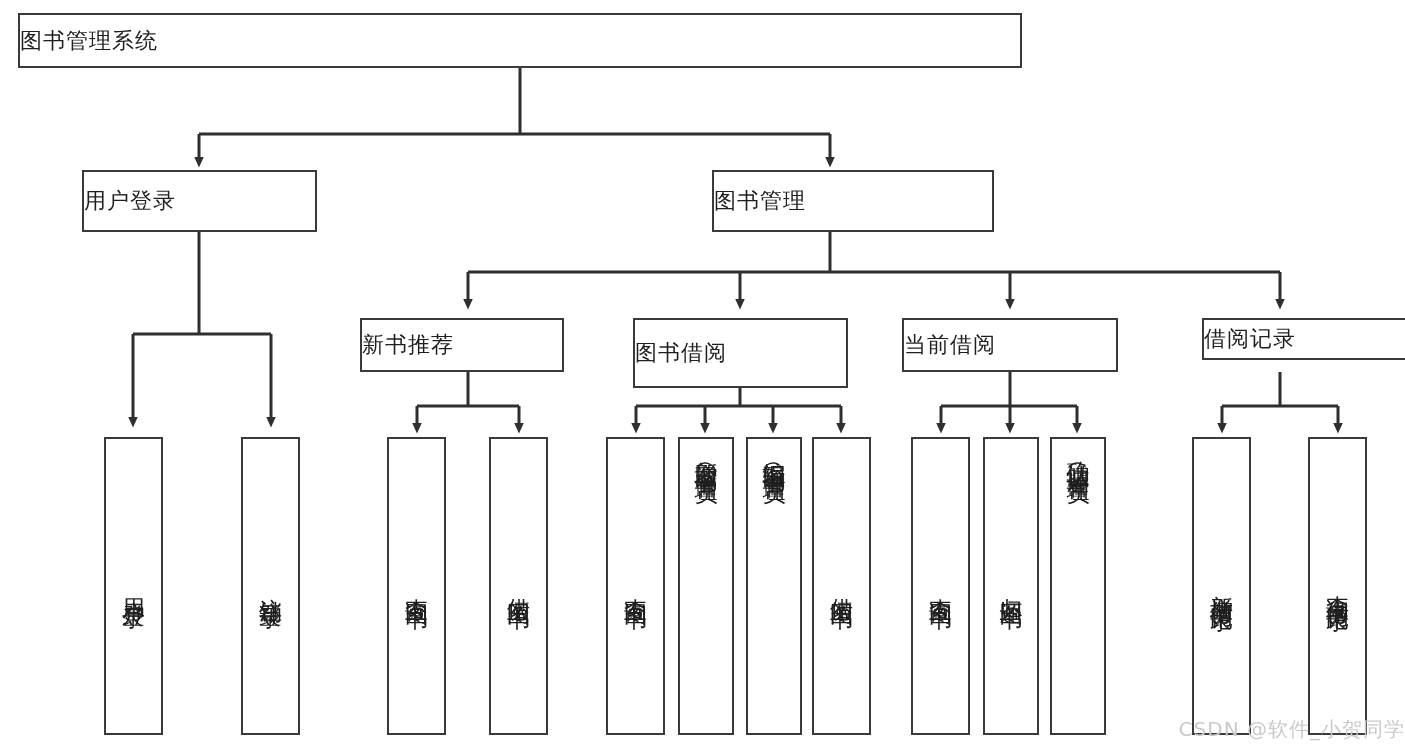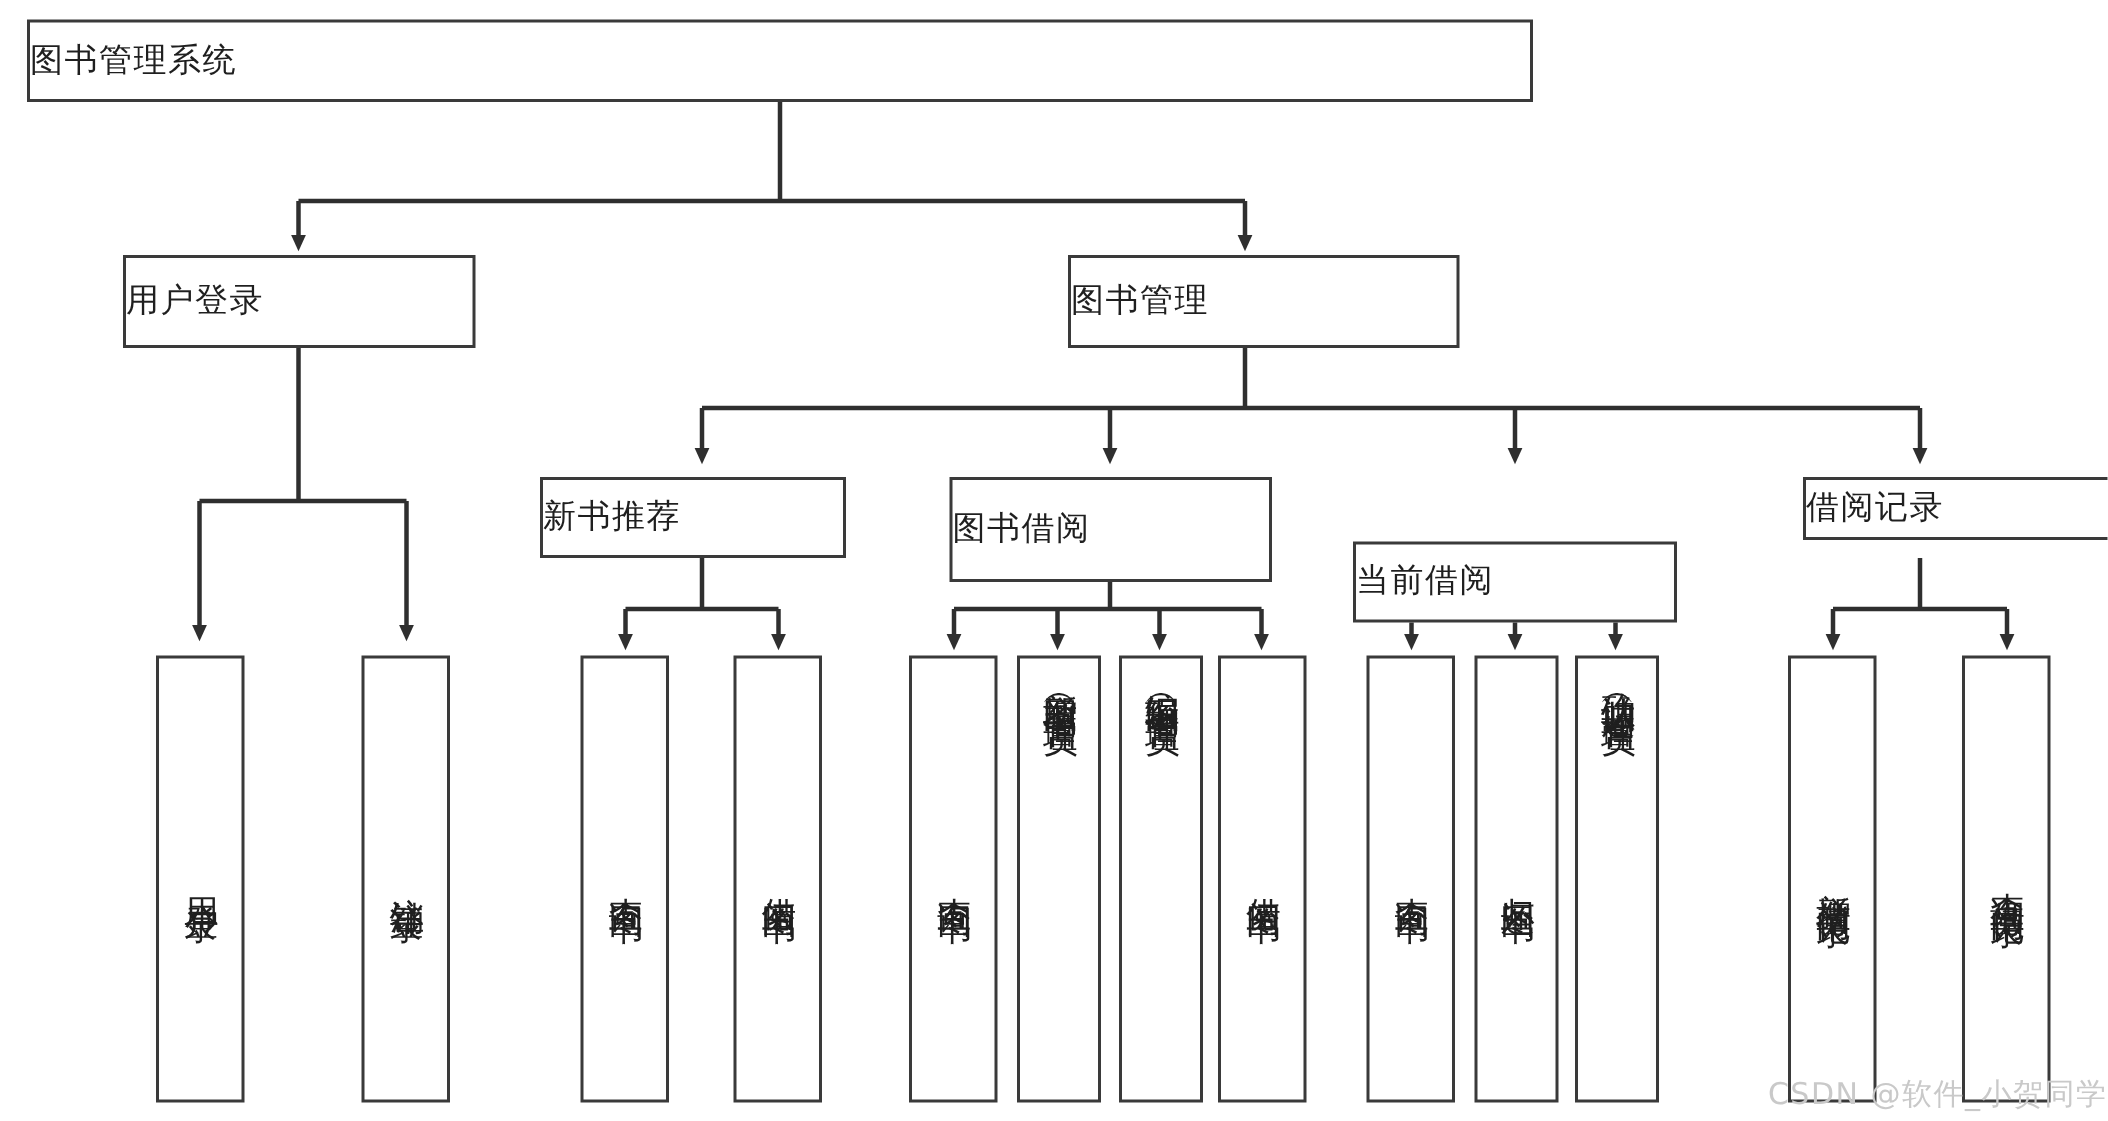--- a/index.html
+++ b/index.html
@@ -112,31 +112,31 @@
     </g>
   </svg>
 
   <div class="node" style="left:18px;top:13px;width:1004px;height:55px;">
     <span class="lbl">图书管理系统</span>
   </div>
 
   <div class="node" style="left:82px;top:170px;width:235px;height:62px;">
     <span class="lbl">用户登录</span>
   </div>
-  <div class="node" style="left:712px;top:170px;width:261px;height:62px;">
+  <div class="node" style="left:712px;top:170px;width:282px;height:62px;">
     <span class="lbl">图书管理</span>
   </div>
 
   <div class="node" style="left:360px;top:318px;width:204px;height:54px;">
     <span class="lbl">新书推荐</span>
   </div>
   <div class="node" style="left:633px;top:318px;width:215px;height:70px;">
     <span class="lbl">图书借阅</span>
   </div>
-  <div class="node" style="left:902px;top:318px;width:216px;height:54px;margin-top:43px;">
+  <div class="node" style="left:902px;top:318px;width:216px;height:54px;">
     <span class="lbl">当前借阅</span>
   </div>
   <div class="node" style="left:1202px;top:318px;width:220px;height:42px;">
     <span class="lbl">借阅记录</span>
   </div>
 
   <div class="node vert" style="left:104px;top:437px;width:59px;height:298px;">
     <span class="lbl">用户登录</span>
   </div>
   <div class="node vert" style="left:241px;top:437px;width:59px;height:298px;">

